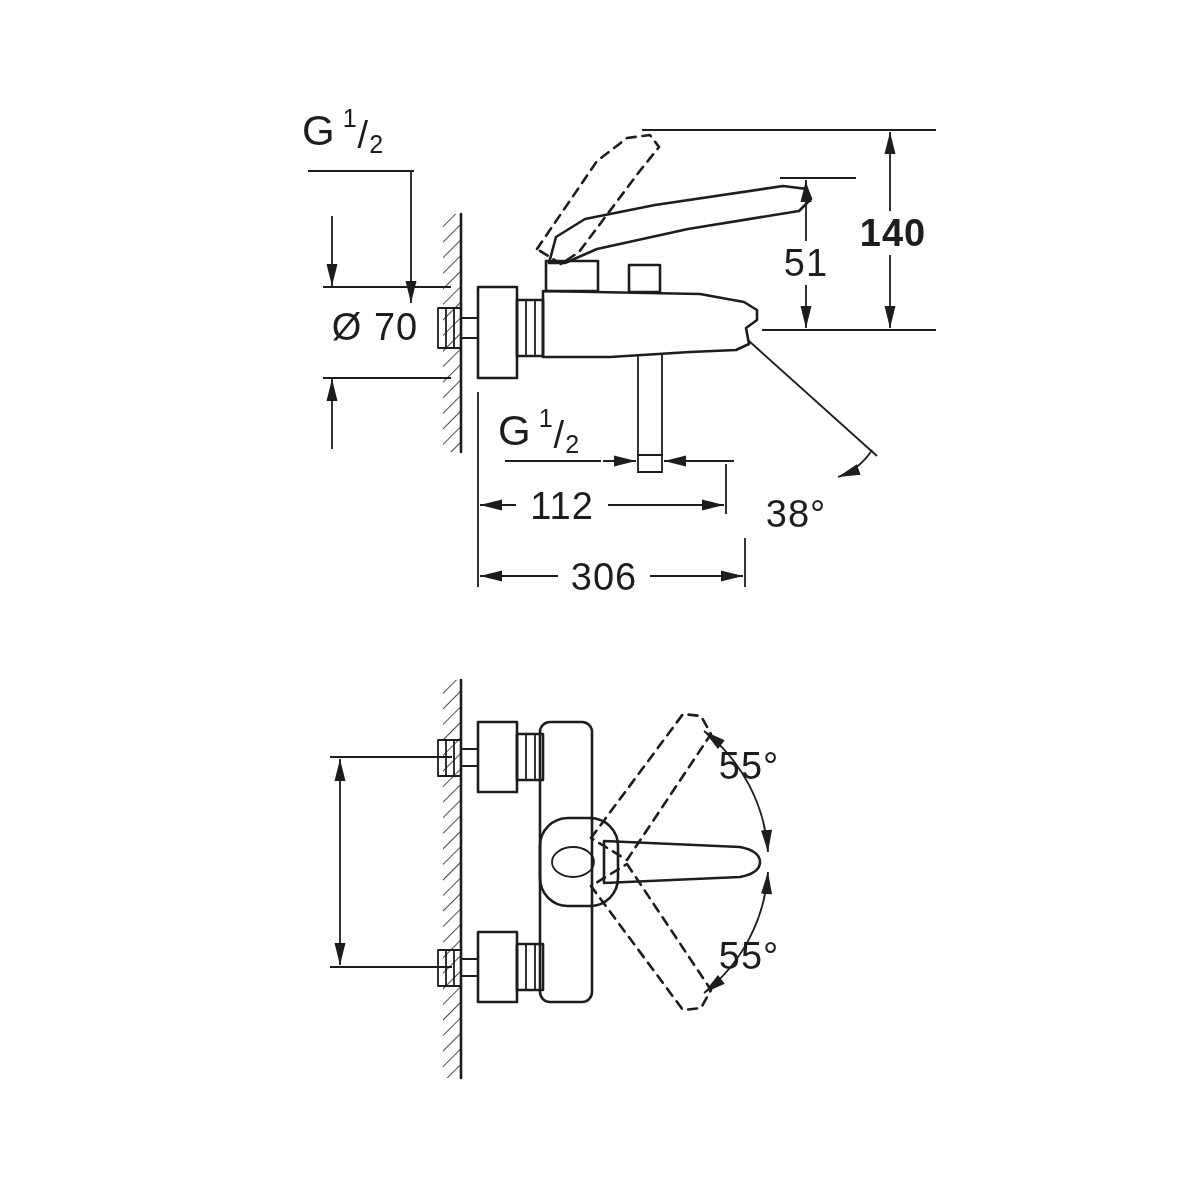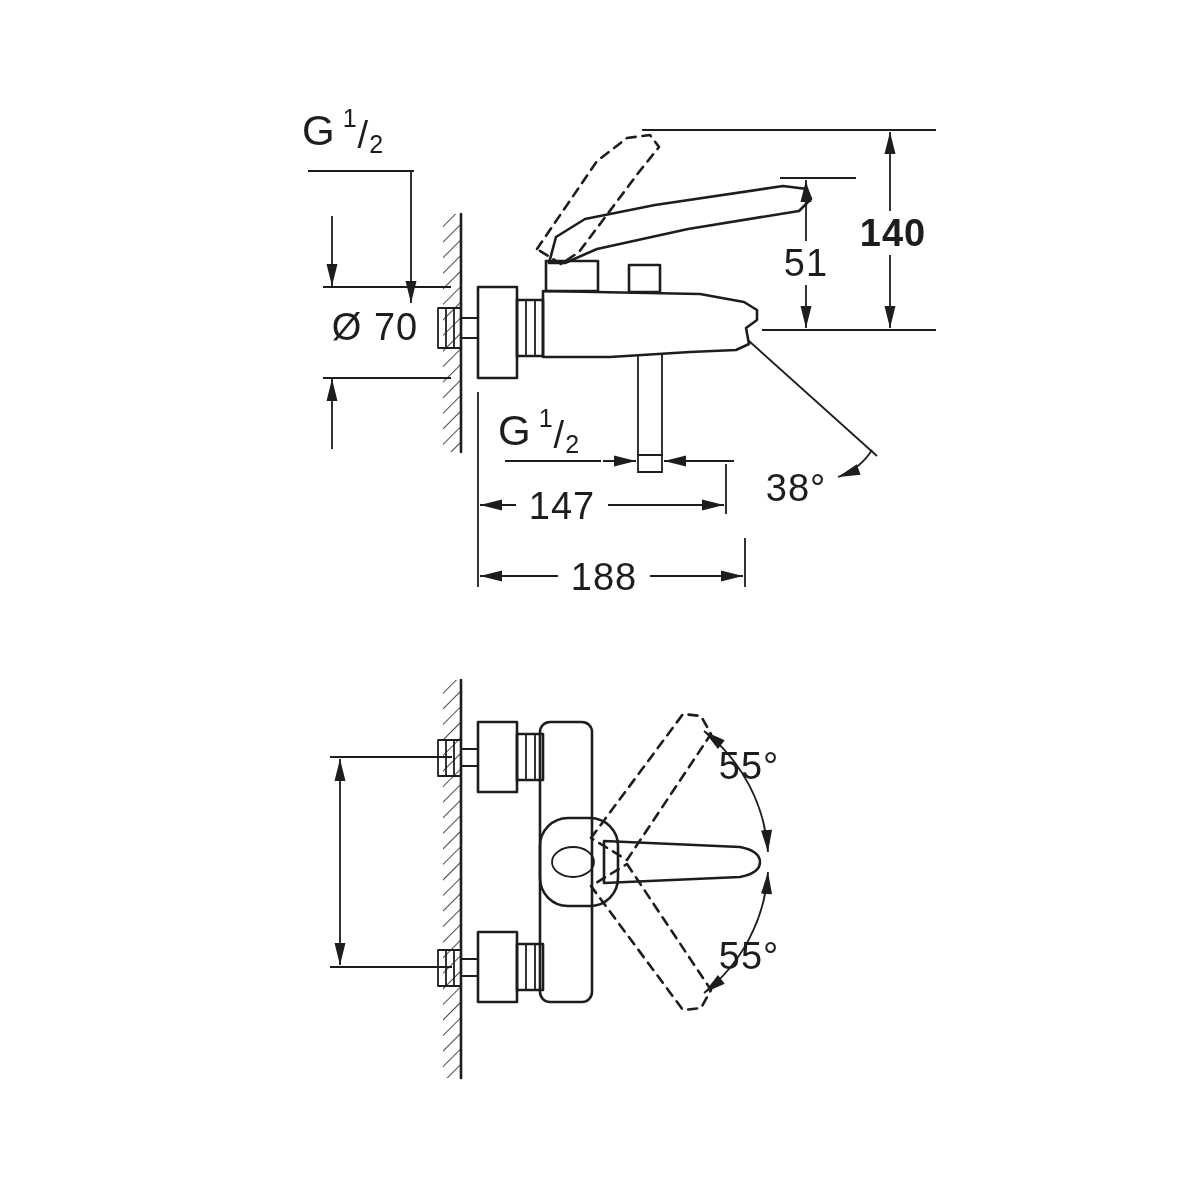--- a/index.html
+++ b/index.html
@@ -176,24 +176,24 @@
 
   <div class="label bg" style="left:773px;top:241px;width:66px;height:44px;">51</div>
 
   <div class="label g-label" style="left:498px;top:410px;width:118px;height:58px;">
     <span class="g-base">G</span>
       <span class="g-sup">1</span>
       <span class="g-slash">/</span>
       <span class="g-sub">2</span>
   </div>
 
-  <div class="label bg" style="left:516px;top:485px;width:92px;height:42px;">147</div>
+  <div class="label bg" style="left:516px;top:485px;width:92px;height:42px;">112</div>
 
-  <div class="label bg" style="left:558px;top:556px;width:92px;height:42px;">188</div>
+  <div class="label bg" style="left:558px;top:556px;width:92px;height:42px;">306</div>
 
-  <div class="label" style="left:756px;top:466px;width:80px;height:44px;">38°</div>
+  <div class="label" style="left:756px;top:492px;width:80px;height:44px;">38°</div>
 
 
   <div class="label" style="left:710px;top:744px;width:78px;height:44px;">55°</div>
 
   <div class="label" style="left:710px;top:934px;width:78px;height:44px;">55°</div>
 
 </div>
 
 </body></html>

